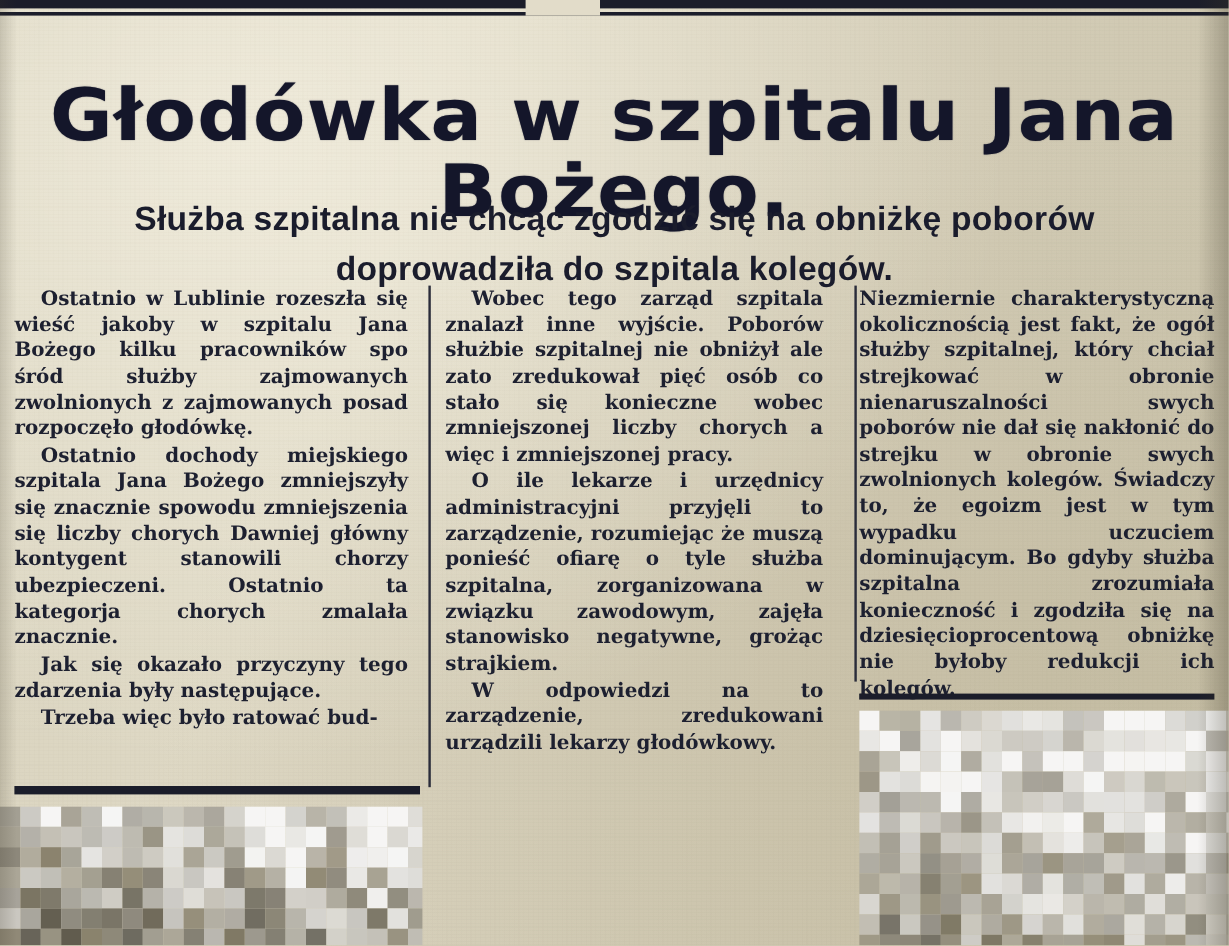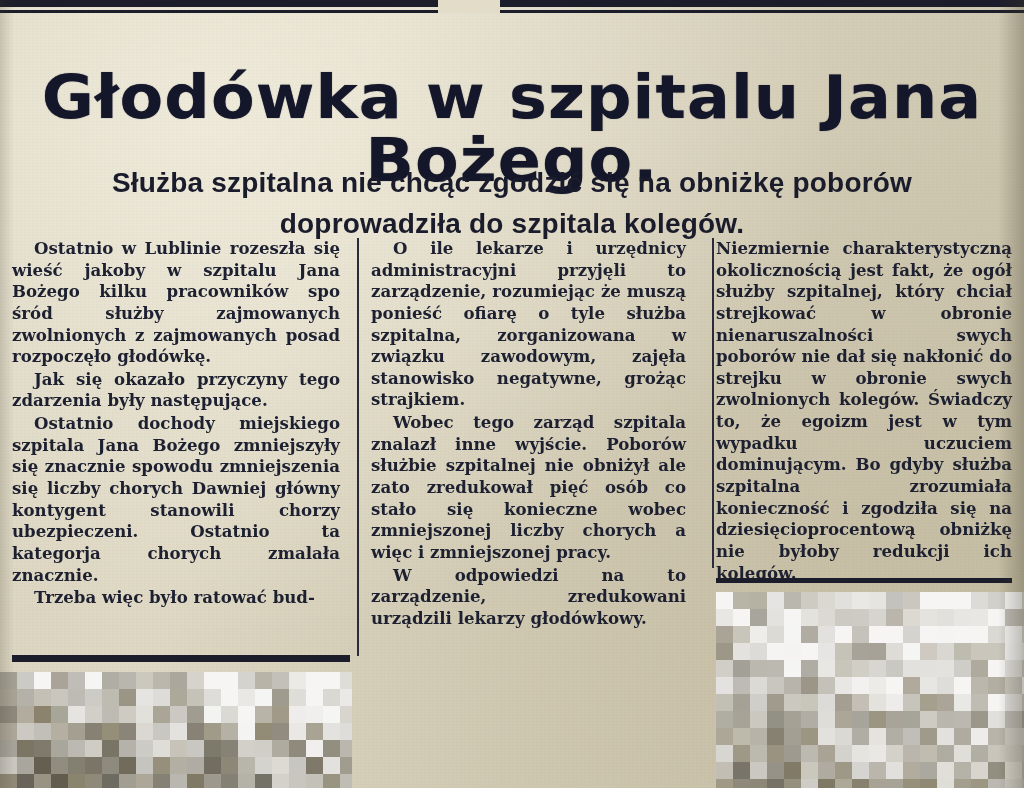--- a/index.html
+++ b/index.html
@@ -207,28 +207,28 @@
     <span class="line2">doprowadziła do szpitala kolegów.</span>
   </h2>
 
   <div class="col-divider" id="divider-1"></div>
   <div class="col-divider" id="divider-2"></div>
 
   <div id="columns">
 
     <div class="col" id="col-1">
       <p>Ostatnio w Lublinie rozeszła się wieść jakoby w szpitalu Jana Bożego kilku pracowników spo śród służby zajmowanych zwolnionych z zajmowanych posad rozpoczęło głodówkę.</p>
+      <p>Ostatnio dochody miejskiego szpitala Jana Bożego zmniejszyły się znacznie spowodu zmniejszenia się liczby chorych Dawniej główny kontygent stanowili chorzy ubezpieczeni. Ostatnio ta kategorja chorych zmalała znacznie.</p>
       <p>Jak się okazało przyczyny tego zdarzenia były następujące.</p>
-      <p>Ostatnio dochody miejskiego szpitala Jana Bożego zmniejszyły się znacznie spowodu zmniejszenia się liczby chorych Dawniej główny kontygent stanowili chorzy ubezpieczeni. Ostatnio ta kategorja chorych zmalała znacznie.</p>
       <p>Trzeba więc było ratować bud-</p>
     </div>
 
     <div class="col" id="col-2">
+      <p>Wobec tego zarząd szpitala znalazł inne wyjście. Poborów służbie szpitalnej nie obniżył ale zato zredukował pięć osób co stało się konieczne wobec zmniejszonej liczby chorych a więc i zmniejszonej pracy.</p>
       <p>O ile lekarze i urzędnicy administracyjni przyjęli to zarządzenie, rozumiejąc że muszą ponieść ofiarę o tyle służba szpitalna, zorganizowana w związku zawodowym, zajęła stanowisko negatywne, grożąc strajkiem.</p>
-      <p>Wobec tego zarząd szpitala znalazł inne wyjście. Poborów służbie szpitalnej nie obniżył ale zato zredukował pięć osób co stało się konieczne wobec zmniejszonej liczby chorych a więc i zmniejszonej pracy.</p>
       <p>W odpowiedzi na to zarządzenie, zredukowani urządzili lekarzy głodówkowy.</p>
     </div>
 
     <div class="col" id="col-3">
       <p class="noindent">Niezmiernie charakterystyczną okolicznością jest fakt, że ogół służby szpitalnej, który chciał strejkować w obronie nienaruszalności swych poborów nie dał się nakłonić do strejku w obronie swych zwolnionych kolegów. Świadczy to, że egoizm jest w tym wypadku uczuciem dominującym. Bo gdyby służba szpitalna zrozumiała konieczność i zgodziła się na dziesięcioprocentową obniżkę nie byłoby redukcji ich kolegów.</p>
     </div>
 
   </div>
 
   <div id="rule-col1"></div>

